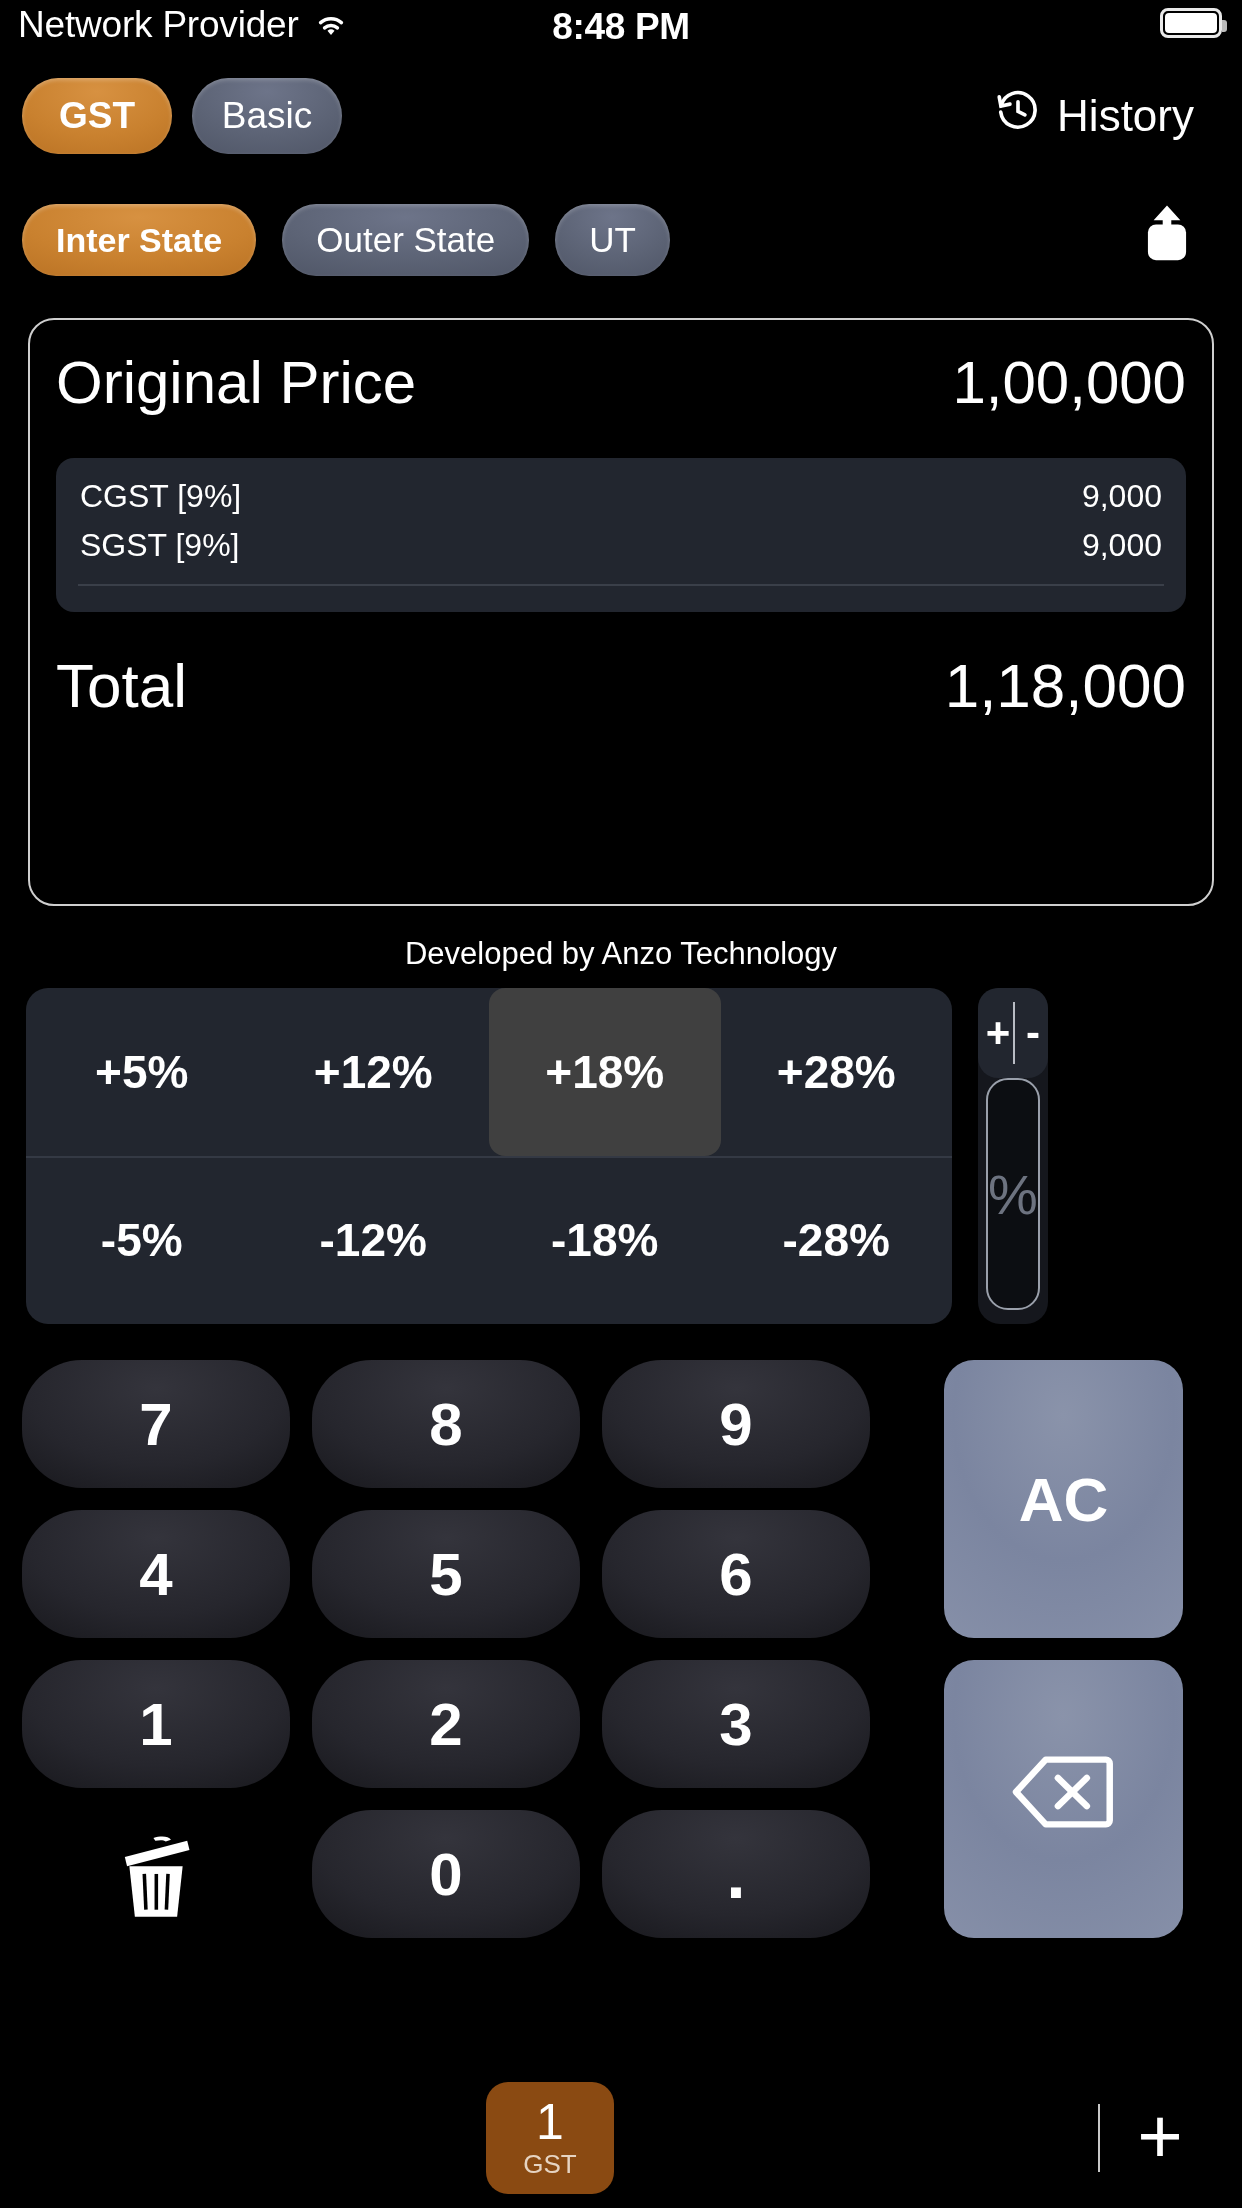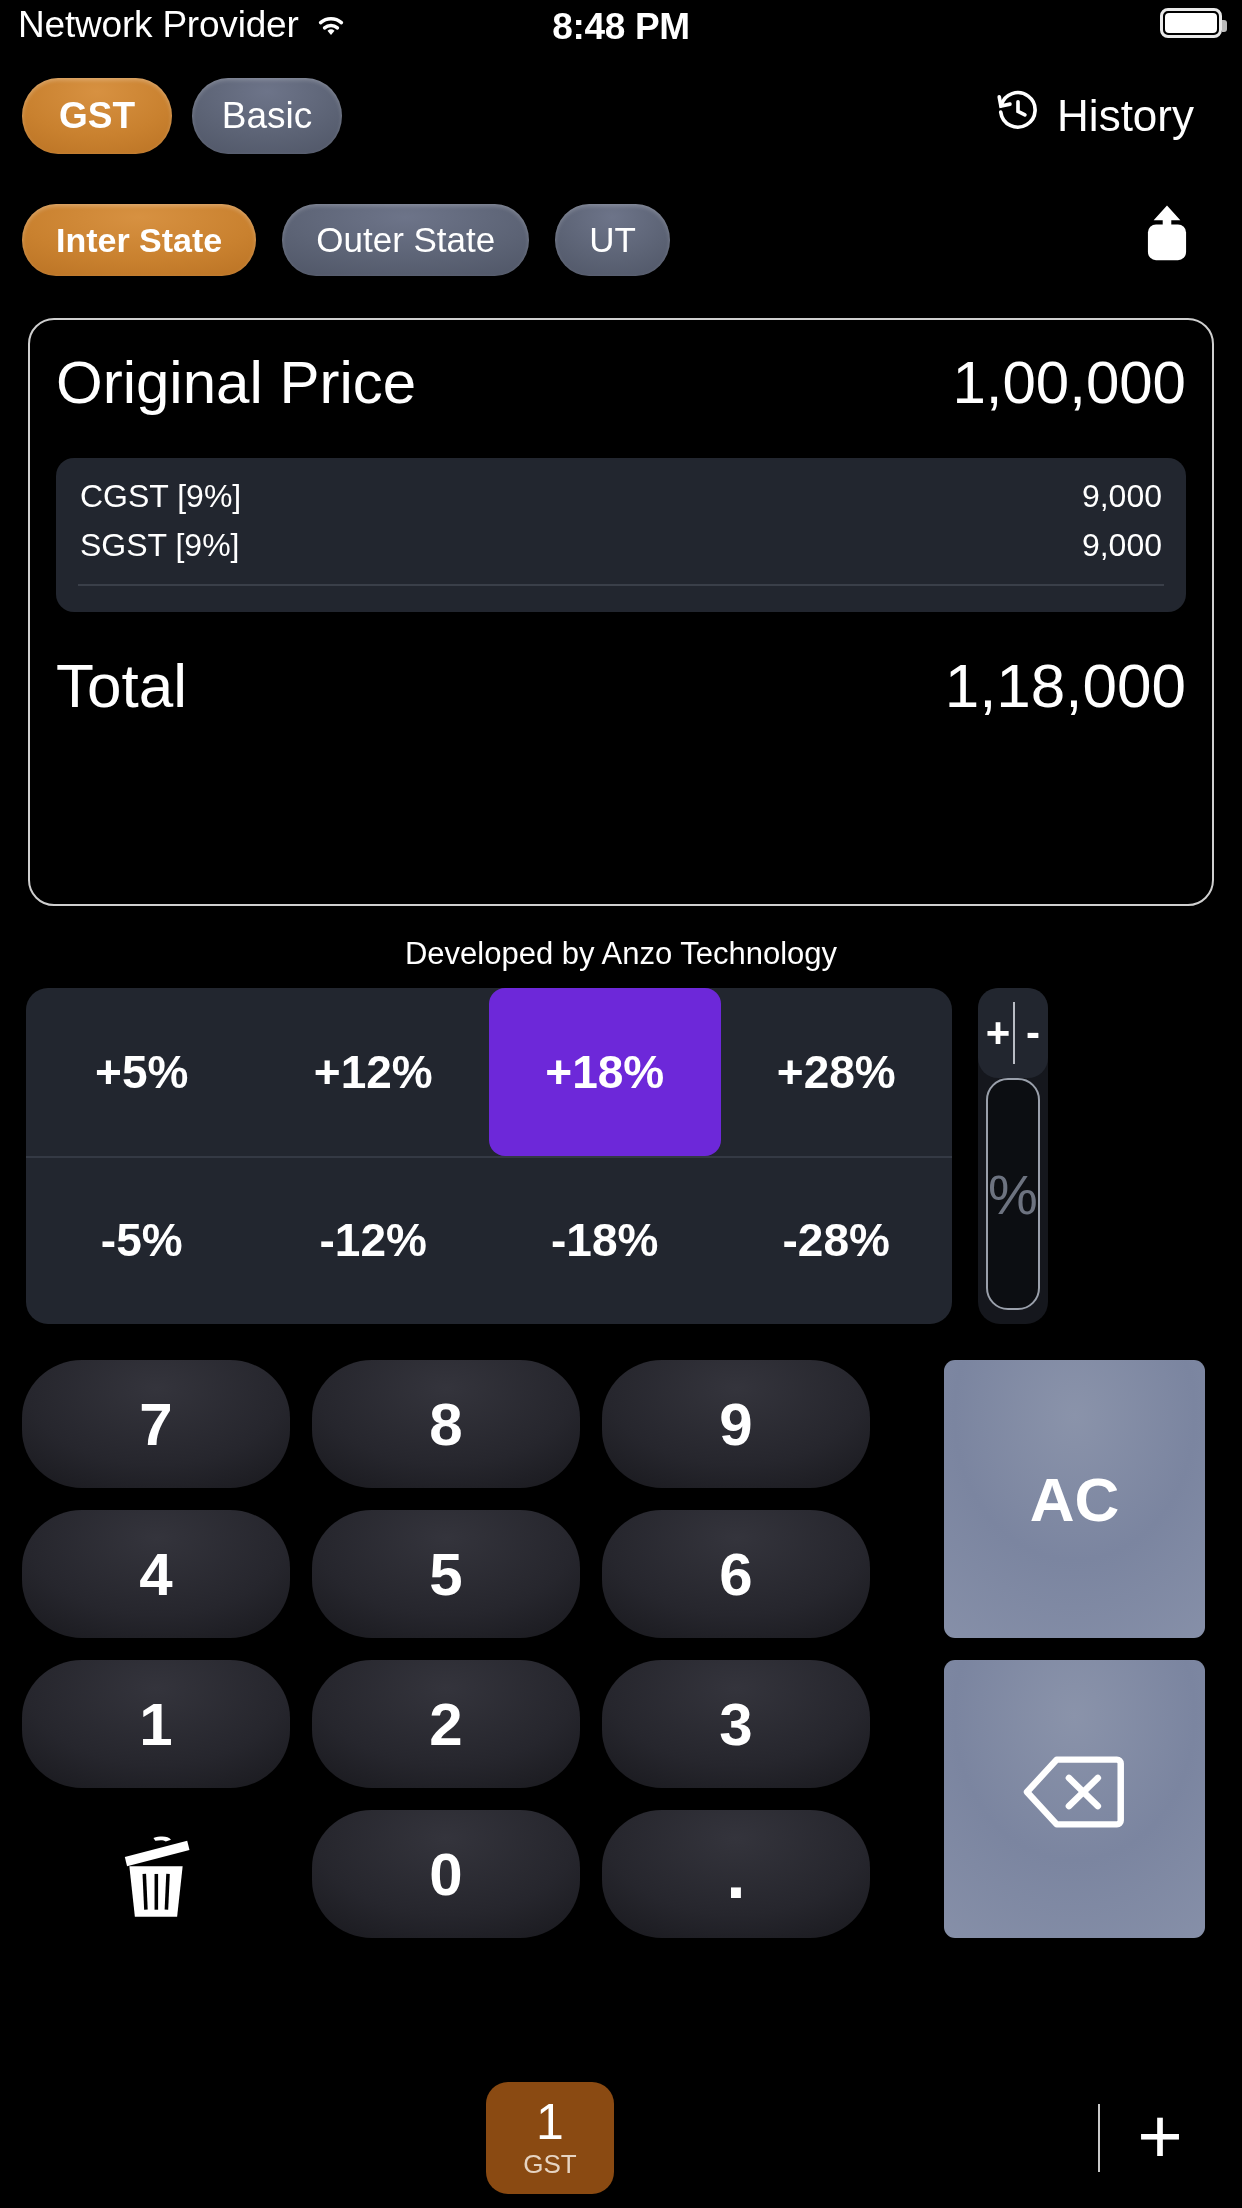--- a/index.html
+++ b/index.html
@@ -88,21 +88,21 @@
   .pct-grid{
     width:926px; background:#22262f; border-radius:22px;
     display:grid; grid-template-columns:repeat(4,1fr); grid-template-rows:1fr 1fr;
     position:relative; overflow:hidden;
   }
   .pct-grid .hline{ position:absolute; left:0; right:0; top:50%; height:2px; background:#343944; }
   .pct-cell{
     display:flex; align-items:center; justify-content:center;
     font-size:46px; font-weight:700; color:#fff; position:relative; z-index:2;
   }
-  .pct-cell.sel{ background:#6d28d9; border-radius:16px; }
+  .pct-cell.sel{ background:#404040; border-radius:16px; }
   .pm-box{
     height:90px; background:#22262f; border-radius:20px;
     display:flex; align-items:center; justify-content:space-around; position:relative;
   }
   .pm-box .vline{ position:absolute; left:50%; top:14px; bottom:14px; width:2px; background:#b9bcc4;}
   .pm-box span{ font-size:42px; font-weight:700; }
   .pct-btn{
     flex:1; margin:0 8px 14px; border:2px solid #9aa0ab; border-radius:22px;
     display:flex; align-items:center; justify-content:center;
     font-size:56px; color:#6d7380; background:#0c0e12;
@@ -115,21 +115,21 @@
   .key{
     width:268px; height:128px; border-radius:60px/58px;
     display:flex; align-items:center; justify-content:center;
     font-size:60px; font-weight:700; color:#fff;
     background:radial-gradient(120% 150% at 50% 22%, #34343c 0%, #26262d 40%, #141418 75%, #08080a 100%);
     box-shadow:0 2px 10px rgba(0,0,0,.8);
   }
   .key.dot{ font-size:70px; }
   .keycol{ position:absolute; right:0; top:0; width:276px; }
   .bigkey{
-    width:261px; height:278px; border-radius:11px;
+    width:239px; height:278px; border-radius:30px;
     display:flex; align-items:center; justify-content:center;
     background:radial-gradient(115% 130% at 50% 20%, #8a93aa 0%, #7b85a0 40%, #8e97ae 100%);
     box-shadow:0 4px 14px rgba(0,0,0,.7);
     font-size:62px; font-weight:700; color:#fff;
   }
   .bigkey.back{ margin-top:22px; }
   .trash{ width:268px; height:128px; display:flex; align-items:center; justify-content:center;}
 
   
   .bottombar{ position:absolute; left:0; bottom:0; width:1242px; height:142px; }

